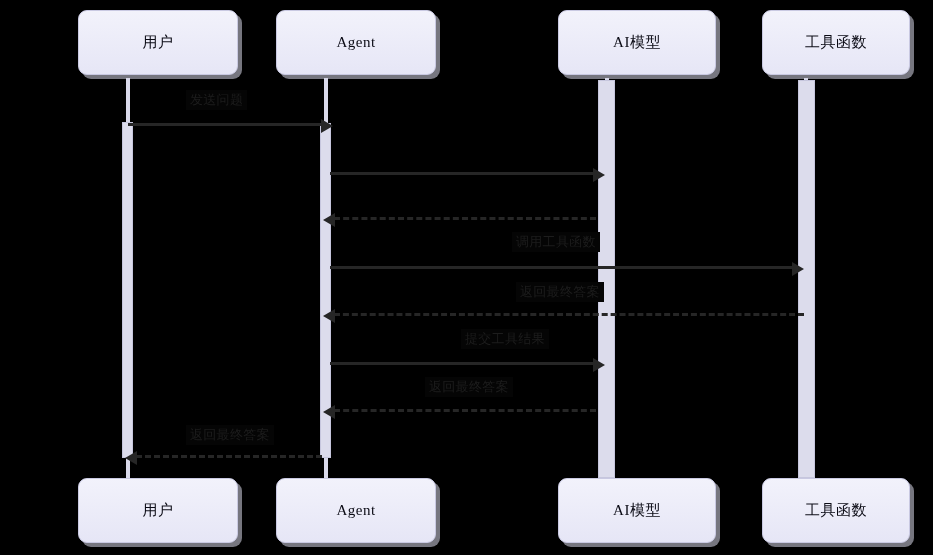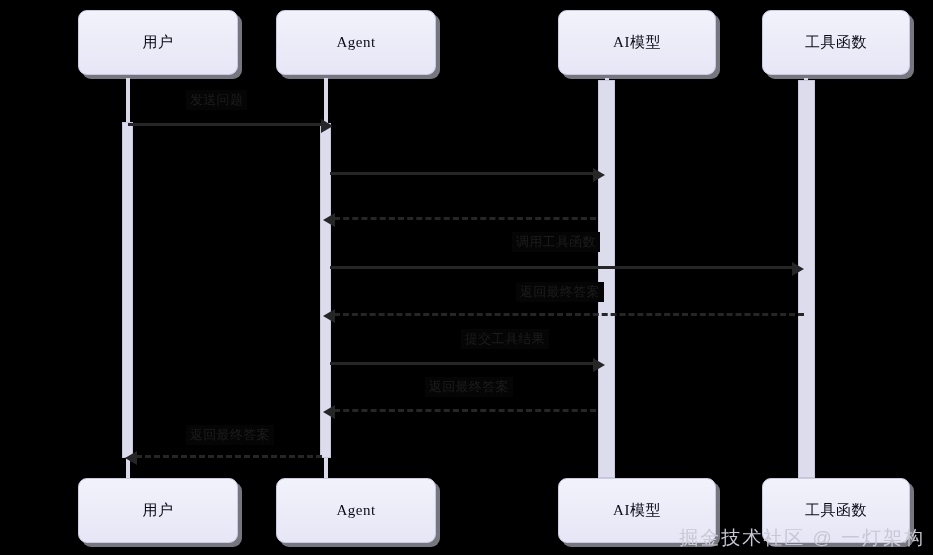--- a/index.html
+++ b/index.html
@@ -163,15 +163,14 @@
   <div class="participant" style="left:246px; top:478px; width:160px; height:65px;">
     <span>Agent</span>
   </div>
   <div class="participant" style="left:528px; top:478px; width:158px; height:65px;">
     <span>AI模型</span>
   </div>
   <div class="participant" style="left:732px; top:478px; width:148px; height:65px;">
     <span>工具函数</span>
   </div>
 
-  <div id="watermark">掘金技术社区 @ 一灯架构</div>
 
 </div>
 
 </body></html>

